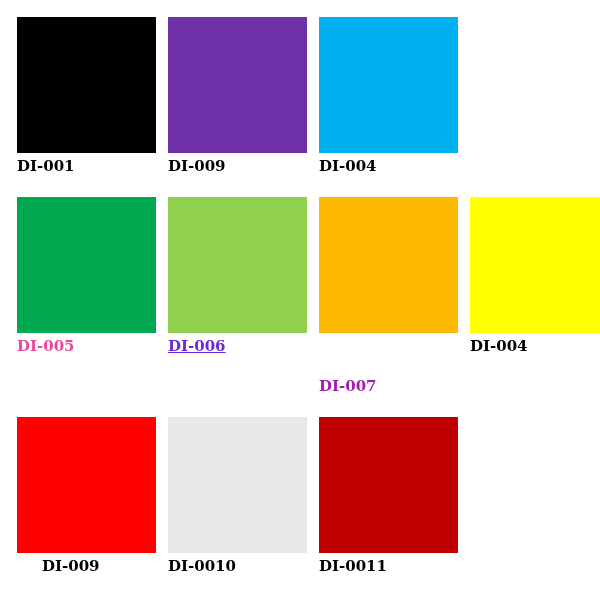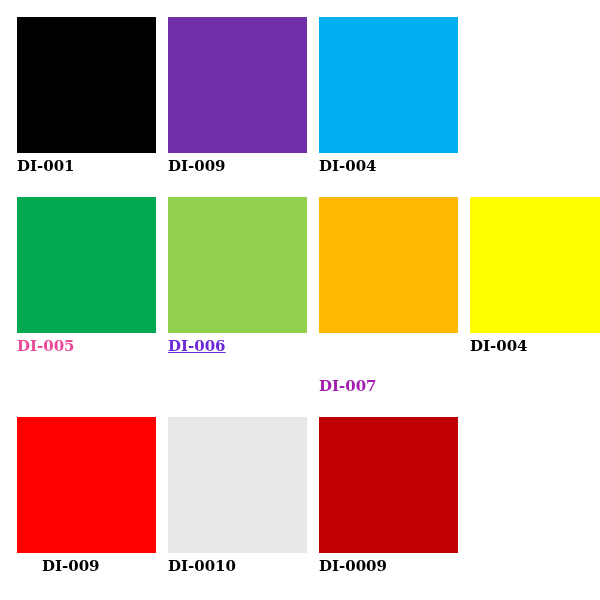--- a/index.html
+++ b/index.html
@@ -103,21 +103,21 @@
     <div class="swatch-cell">
       <span class="swatch-chip" style="background-color: rgb(255, 0, 0);"></span>
       <span class="swatch-label" style="color: rgb(0, 0, 0); margin-left: 25px;">DI-009</span>
     </div>
     <div class="swatch-cell">
       <span class="swatch-chip" style="background-color: rgb(232, 232, 232);"></span>
       <span class="swatch-label" style="color: rgb(0, 0, 0);">DI-0010</span>
     </div>
     <div class="swatch-cell">
       <span class="swatch-chip" style="background-color: rgb(192, 0, 0);"></span>
-      <span class="swatch-label" style="color: rgb(0, 0, 0);">DI-0009</span>
+      <span class="swatch-label" style="color: rgb(0, 0, 0);">DI-0011</span>
     </div>
     <div class="swatch-cell is-empty">
       <span class="swatch-chip"></span>
       <span class="swatch-label" style="color: rgb(0, 0, 0);"></span>
     </div>
   </div>
 
 </div>
 
 </body></html>

